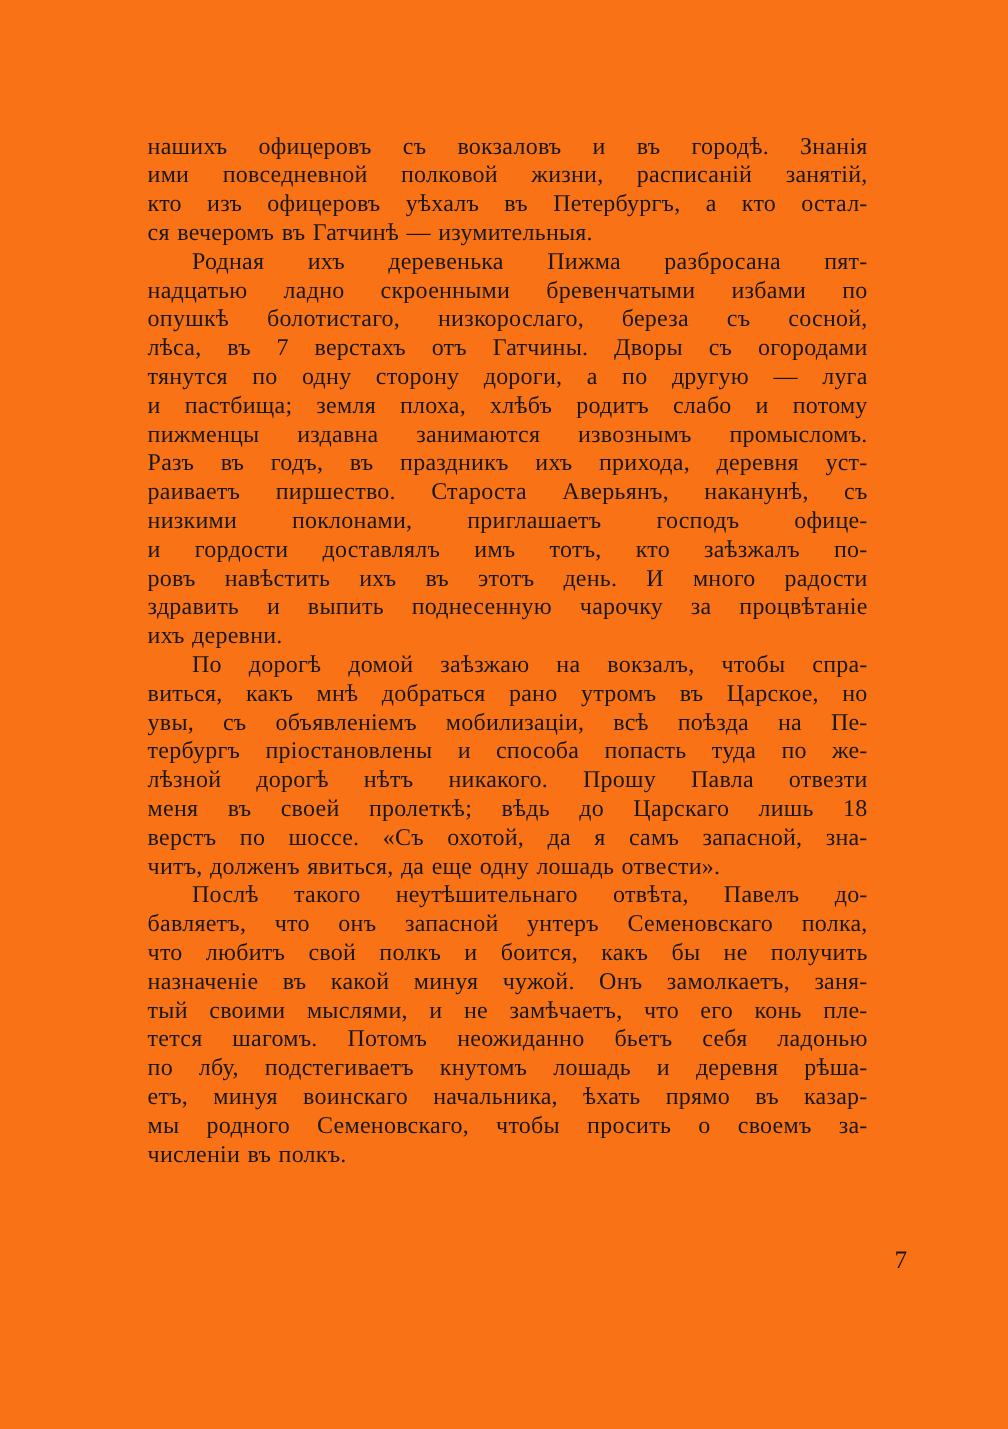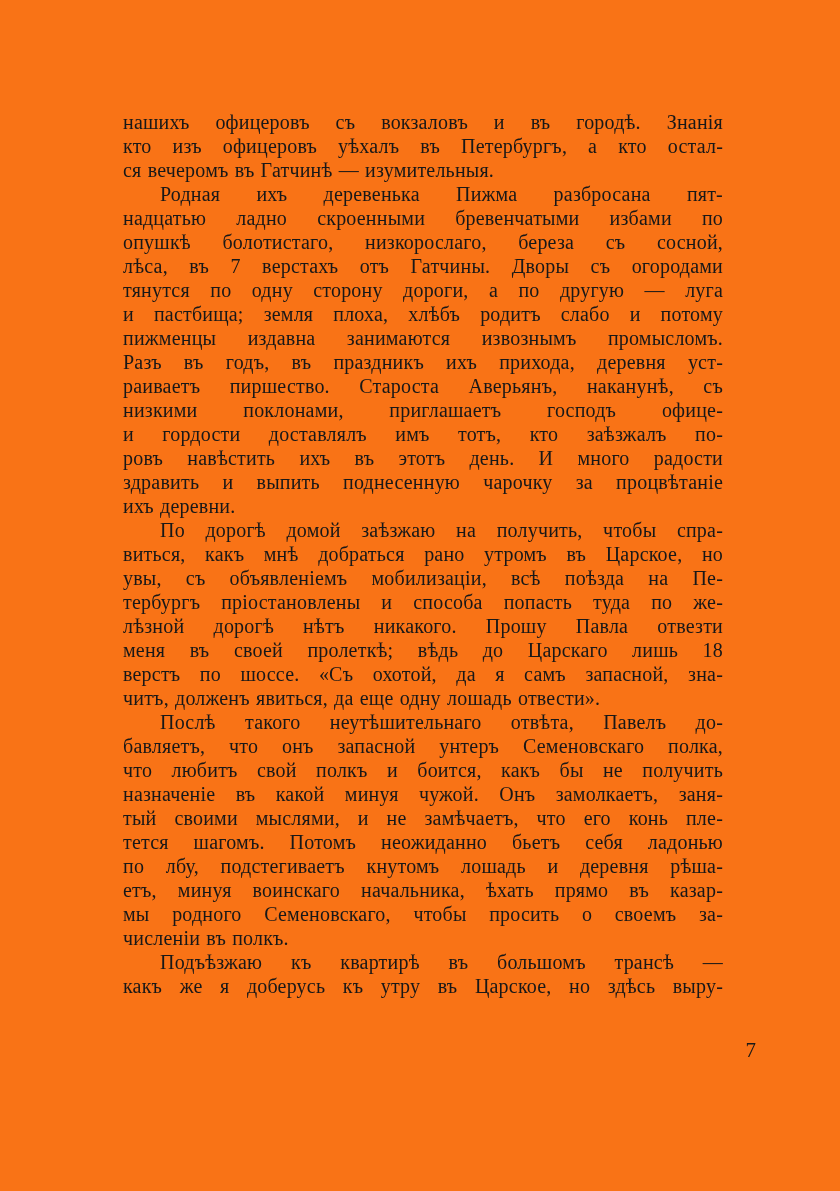--- a/index.html
+++ b/index.html
@@ -50,60 +50,57 @@
     color: #181818;
   }
 </style>
 </head>
 <body>
 
 <div class="page">
   <div class="text-block">
       <div class="paragraph">
         <div class="line">нашихъ офицеровъ съ вокзаловъ и въ городѣ. Знанія</div>
+        <div class="line">ими повседневной полковой жизни, расписаній занятій,</div>
         <div class="line">кто изъ офицеровъ уѣхалъ въ Петербургъ, а кто остал-</div>
         <div class="line no-justify">ся вечеромъ въ Гатчинѣ — изумительныя.</div>
       </div>
       <div class="paragraph">
         <div class="line indent">Родная ихъ деревенька Пижма разбросана пят-</div>
         <div class="line">надцатью ладно скроенными бревенчатыми избами по</div>
         <div class="line">опушкѣ болотистаго, низкорослаго, береза съ сосной,</div>
         <div class="line">лѣса, въ 7 верстахъ отъ Гатчины. Дворы съ огородами</div>
         <div class="line">тянутся по одну сторону дороги, а по другую — луга</div>
         <div class="line">и пастбища; земля плоха, хлѣбъ родитъ слабо и потому</div>
         <div class="line">пижменцы издавна занимаются извознымъ промысломъ.</div>
         <div class="line">Разъ въ годъ, въ праздникъ ихъ прихода, деревня уст-</div>
         <div class="line">раиваетъ пиршество. Староста Аверьянъ, наканунѣ, съ</div>
         <div class="line">низкими поклонами, приглашаетъ господъ офице-</div>
         <div class="line">и гордости доставлялъ имъ тотъ, кто заѣзжалъ по-</div>
         <div class="line">ровъ навѣстить ихъ въ этотъ день.  И много радости</div>
         <div class="line">здравить и выпить поднесенную чарочку за процвѣтаніе</div>
         <div class="line no-justify">ихъ деревни.</div>
       </div>
       <div class="paragraph">
-        <div class="line indent">По дорогѣ домой заѣзжаю на получить, чтобы спра-</div>
+        <div class="line indent">По дорогѣ домой заѣзжаю на вокзалъ, чтобы спра-</div>
         <div class="line">виться, какъ мнѣ добраться рано утромъ въ Царское, но</div>
         <div class="line">увы, съ объявленіемъ мобилизаціи, всѣ поѣзда на Пе-</div>
         <div class="line">тербургъ пріостановлены и способа попасть туда по же-</div>
         <div class="line">лѣзной дорогѣ нѣтъ никакого. Прошу Павла отвезти</div>
         <div class="line">меня въ своей пролеткѣ; вѣдь до Царскаго лишь 18</div>
         <div class="line">верстъ по шоссе. «Съ охотой, да я самъ запасной, зна-</div>
         <div class="line no-justify">читъ, долженъ явиться, да еще одну лошадь отвести».</div>
       </div>
       <div class="paragraph">
         <div class="line indent">Послѣ такого неутѣшительнаго отвѣта, Павелъ до-</div>
         <div class="line">бавляетъ, что онъ запасной унтеръ Семеновскаго полка,</div>
         <div class="line">что любитъ свой полкъ и боится, какъ бы не получить</div>
         <div class="line">назначеніе въ какой минуя чужой. Онъ замолкаетъ, заня-</div>
         <div class="line">тый своими мыслями, и не замѣчаетъ, что его конь пле-</div>
         <div class="line">тется шагомъ. Потомъ неожиданно бьетъ себя ладонью</div>
         <div class="line">по лбу, подстегиваетъ кнутомъ лошадь и деревня рѣша-</div>
         <div class="line">етъ, минуя воинскаго начальника, ѣхать прямо въ казар-</div>
         <div class="line">мы родного Семеновскаго, чтобы просить о своемъ за-</div>
         <div class="line no-justify">численіи въ полкъ.</div>
       </div>
-      <div class="paragraph">
-        <div class="line indent">Подъѣзжаю къ квартирѣ въ большомъ трансѣ —</div>
-        <div class="line">какъ же я доберусь къ утру въ Царское, но здѣсь выру-</div>
-      </div>
     </div>
   <div class="page-number">7</div>
 </div>
 
 </body></html>

